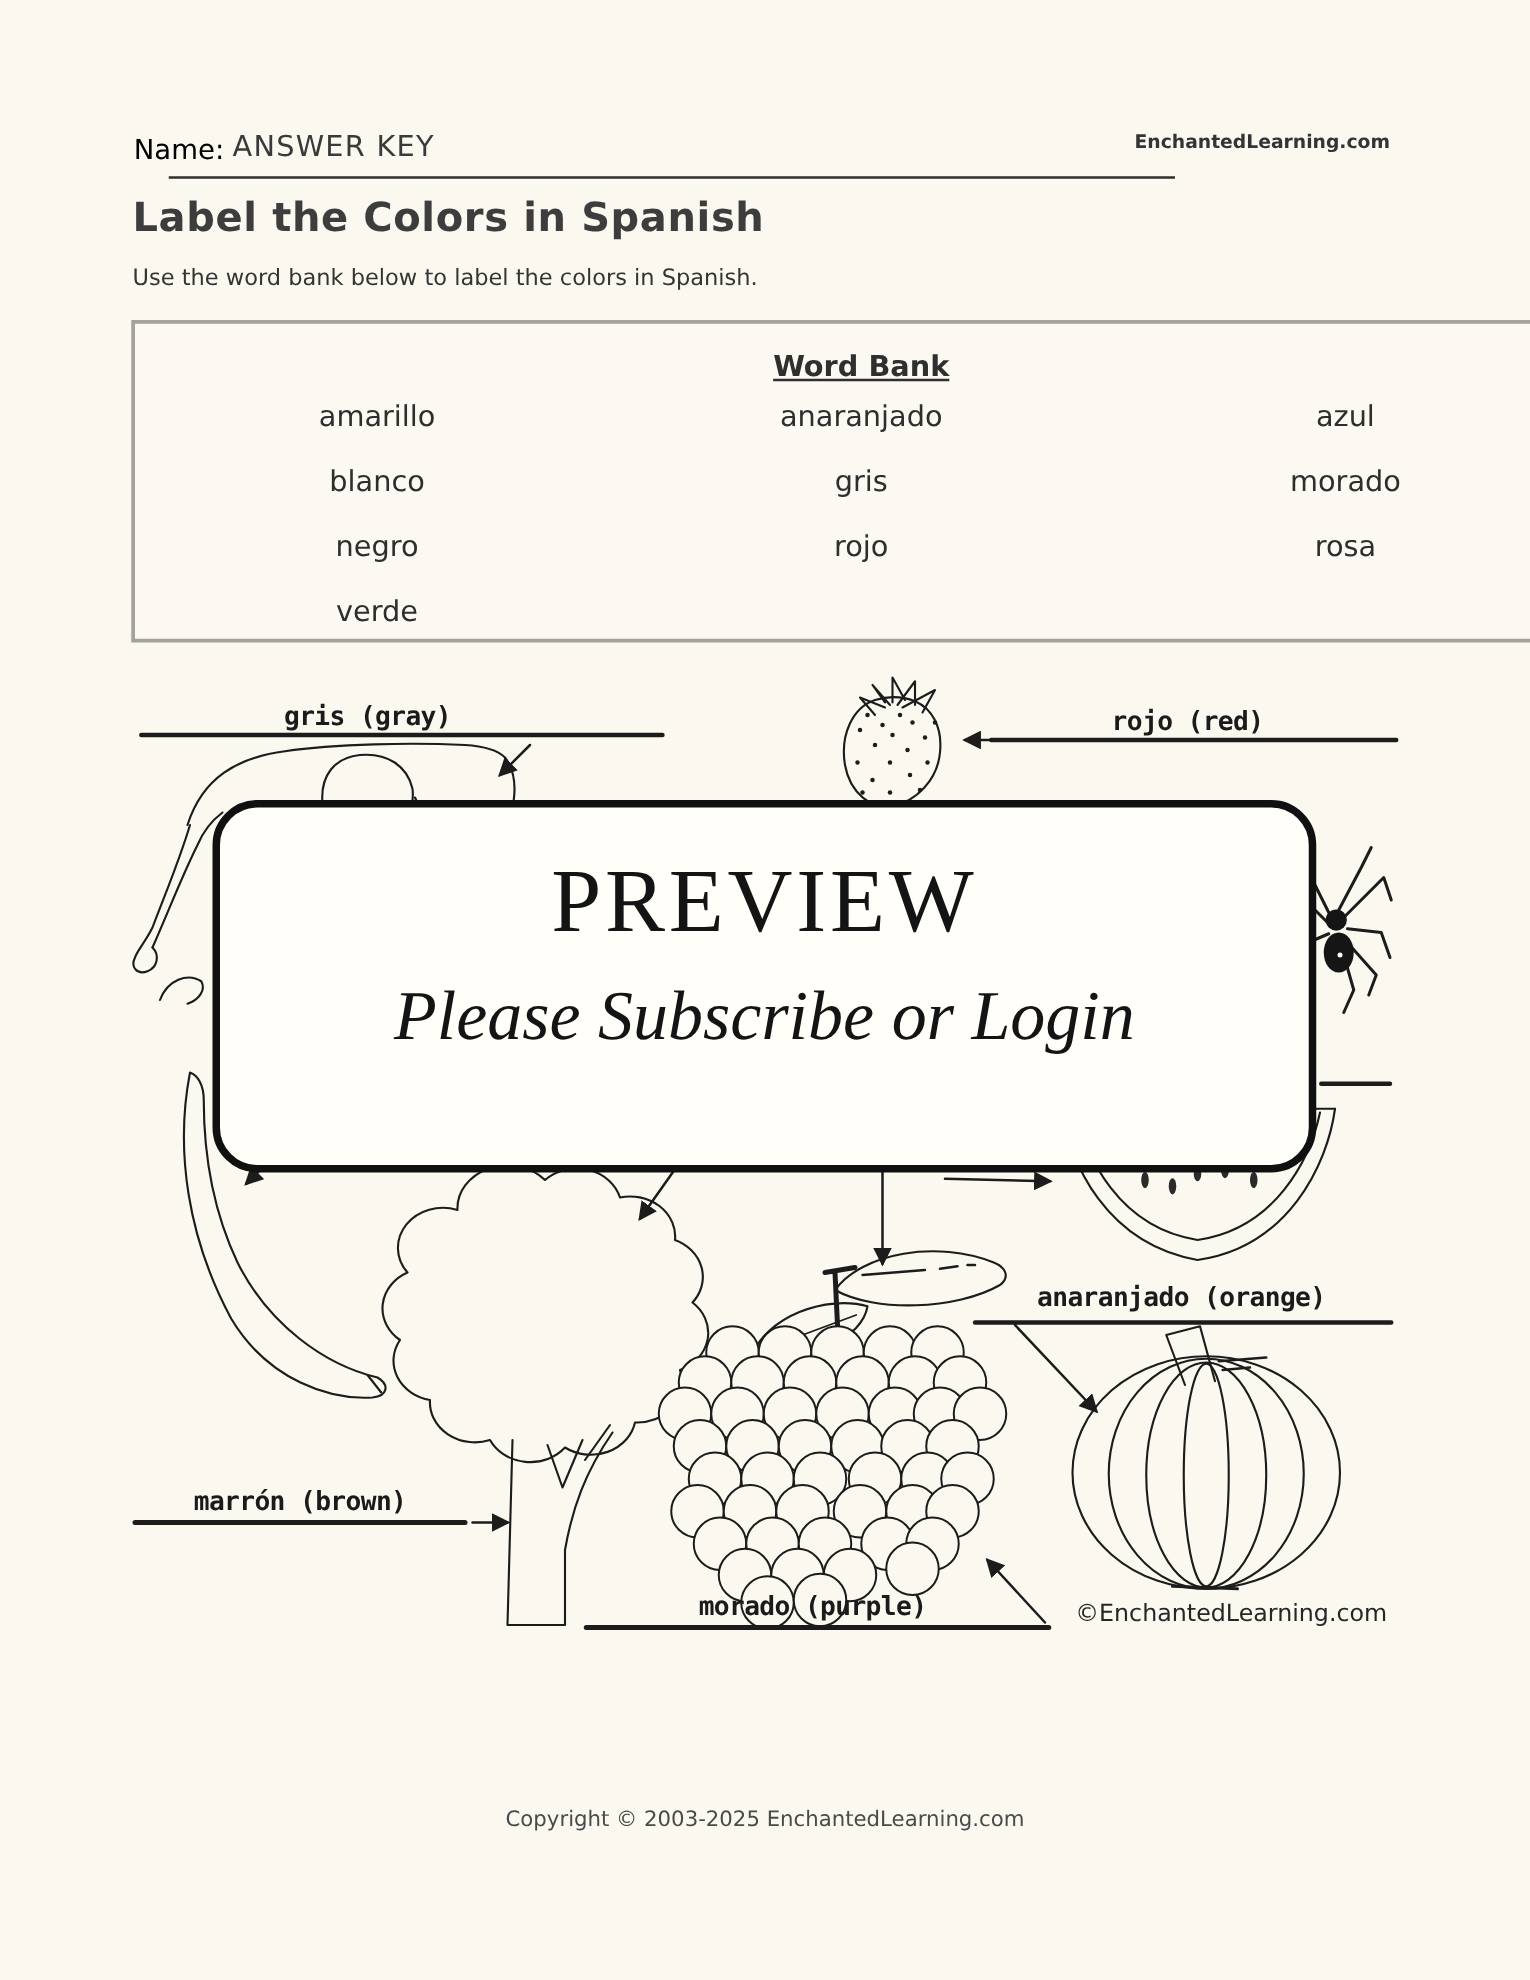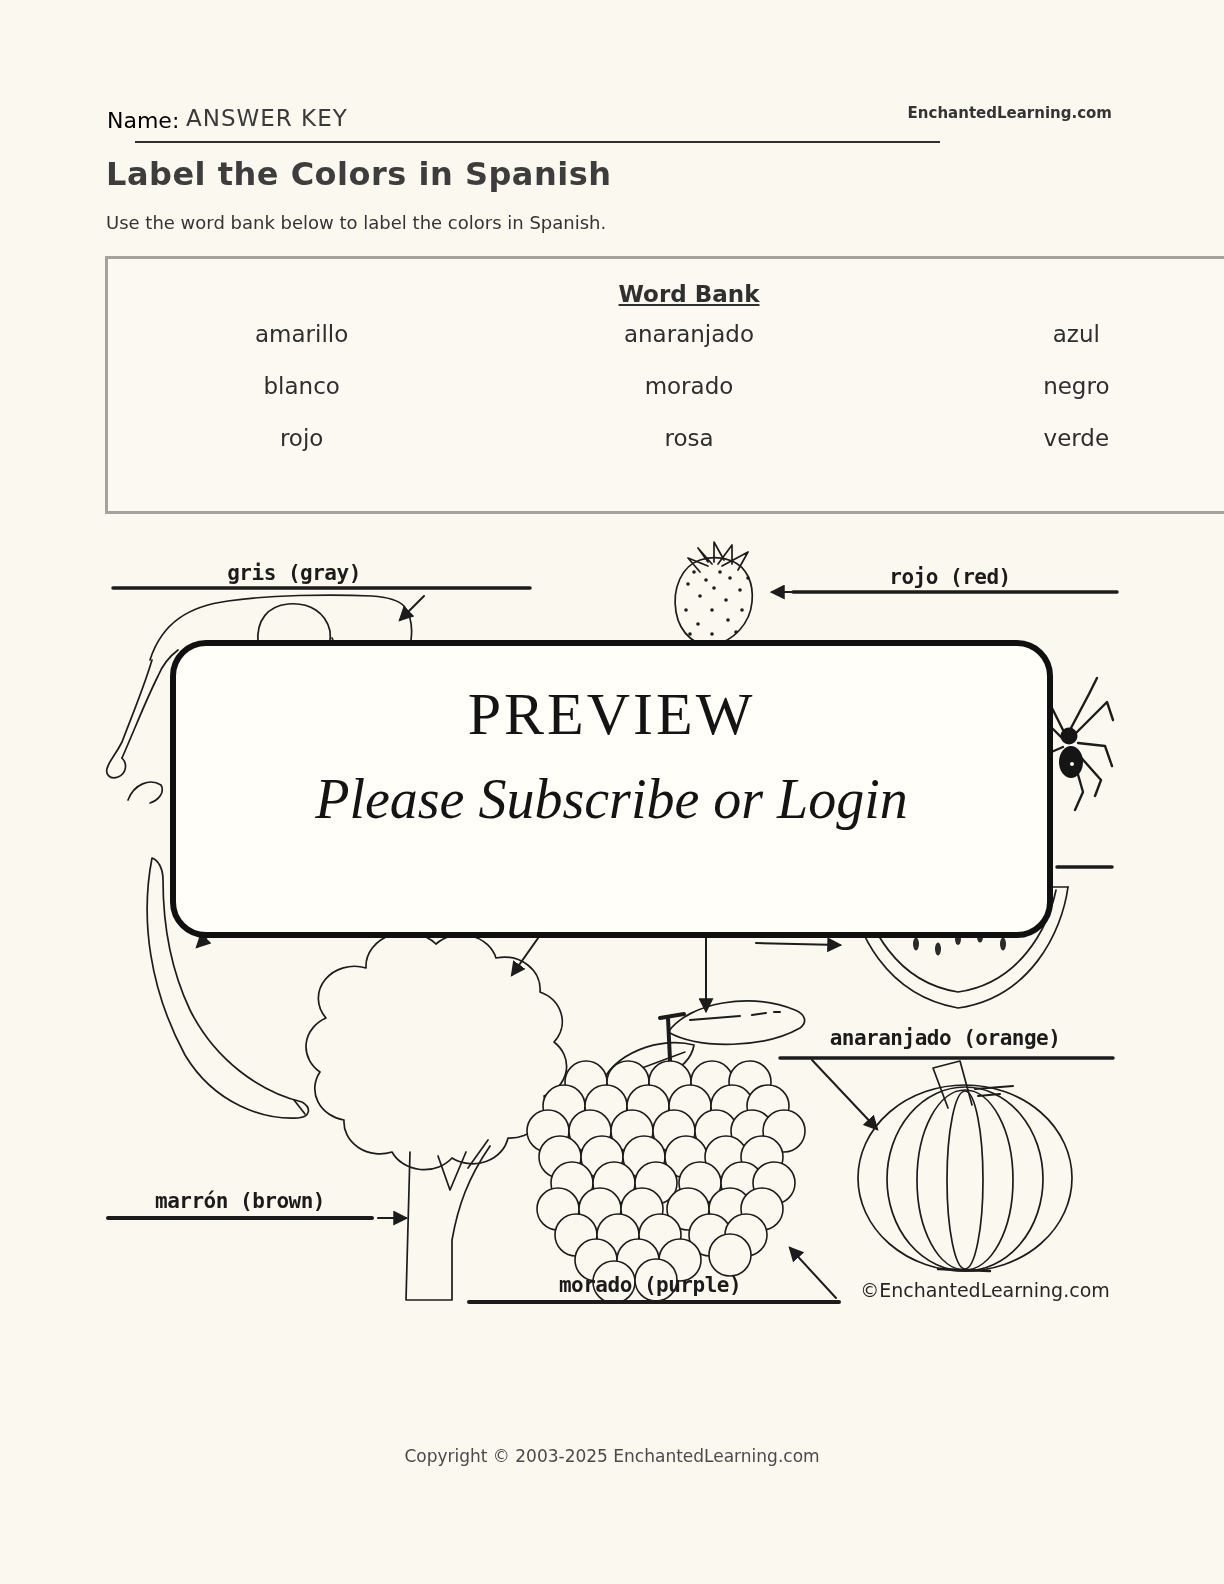--- a/index.html
+++ b/index.html
@@ -29,21 +29,21 @@
   .drawing{left:0;top:540px;width:1224px;height:780px;}
   svg text.lbl{font-family:"DejaVu Sans Mono",monospace;font-weight:bold;font-size:21px;fill:#1b1b1b;letter-spacing:-0.5px;}
   svg text.mark{font-family:"DejaVu Sans",sans-serif;font-size:19px;fill:#262626;}
   
   .preview{
     left:170px;top:640px;width:883px;height:298px;box-sizing:border-box;
     background:#fffef8;border:6px solid #101010;border-radius:36px;
     text-align:center;z-index:5;
   }
   .preview-title{margin-top:34px;font-family:"Liberation Serif","DejaVu Serif",serif;
-    font-size:60px;color:#141414;letter-spacing:3px;}
+    font-size:72px;color:#141414;letter-spacing:3px;}
   .preview-sub{margin-top:18px;font-family:"Liberation Serif","DejaVu Serif",serif;
     font-style:italic;font-size:56px;color:#141414;}
   
   .copyright{left:0;top:1446px;width:1224px;text-align:center;font-size:17px;color:#4a4a4a;}
 </style>
 </head>
 <body>
 
 <div class="abs name-label">Name:</div>
 <div class="abs name-value">ANSWER KEY</div>
@@ -52,20 +52,21 @@
 <div class="abs title">Label the Colors in Spanish</div>
 <div class="abs instruction">Use the word bank below to label the colors in Spanish.</div>
 
 <div class="abs wordbank">
   <div class="wb-title">Word Bank</div>
   <div class="wb-grid">
     <div class="wb-word">amarillo</div>
     <div class="wb-word">anaranjado</div>
     <div class="wb-word">azul</div>
     <div class="wb-word">blanco</div>
+    <div class="wb-word">gris</div>
     <div class="wb-word">morado</div>
     <div class="wb-word">negro</div>
     <div class="wb-word">rojo</div>
     <div class="wb-word">rosa</div>
     <div class="wb-word">verde</div>
     <div class="wb-word"></div>
   </div>
 </div>
 
 <div class="abs drawing">

